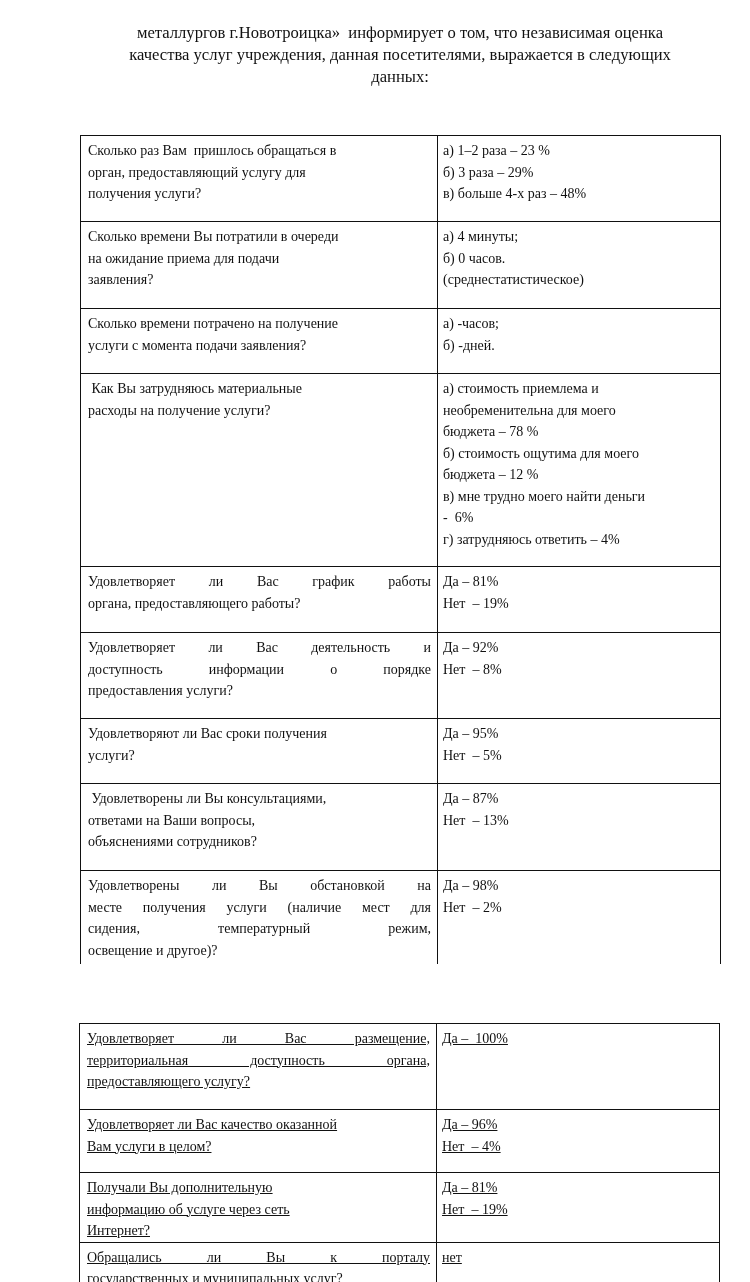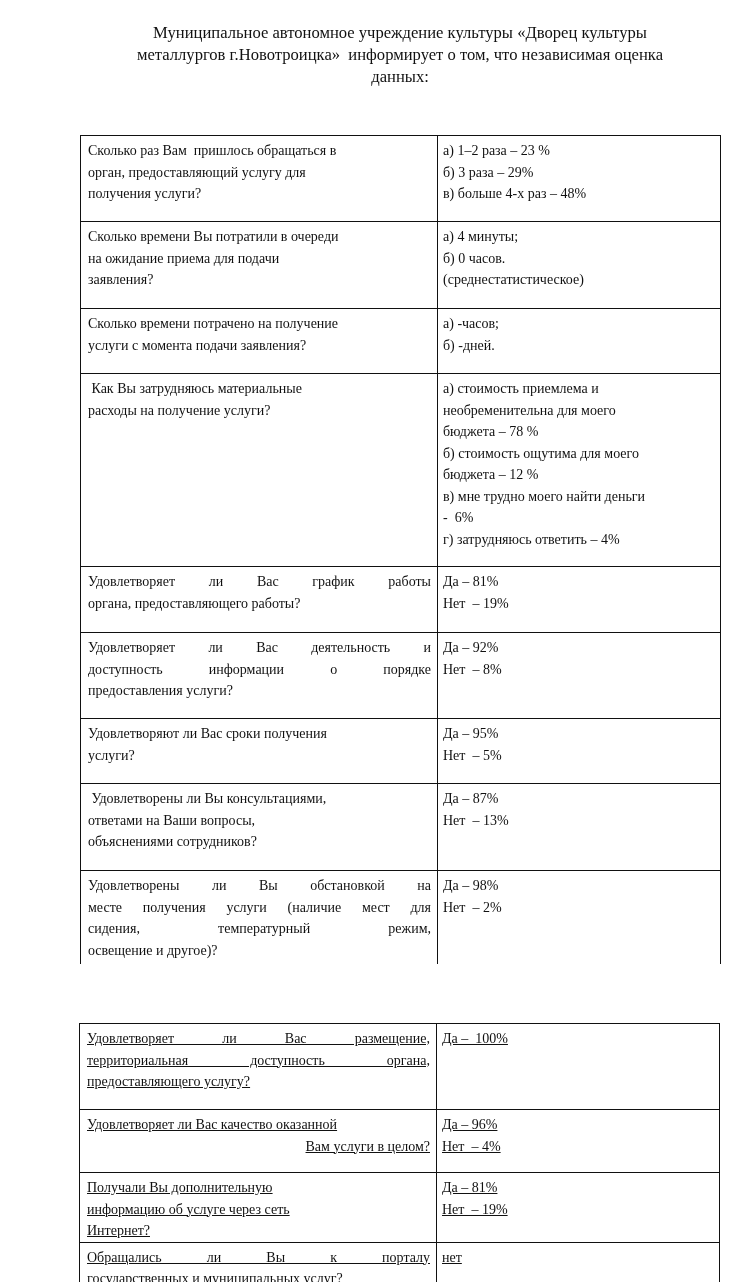--- a/index.html
+++ b/index.html
@@ -17,32 +17,32 @@
     font-size: 14px; line-height: 21.5px;
   }
   table.survey td {
     border: 1.5px solid #111; vertical-align: top;
     padding: 4px 6px 0 7px; box-sizing: border-box; overflow: hidden;
   }
   table.survey td.q { width: 357px; }
   table.survey td.a { width: 283px; padding-left: 5px; }
   .justify { text-align: justify; text-align-last: justify; }
   .justify .last { text-align-last: left; display: block; }
-  .center { text-align: right; }
+  .center { text-align: left; }
   .line { display: block; white-space: pre; }
   #t1 { left: 80px; top: 135px; width: 640px; }
   #t1 tr:last-child td { border-bottom: none; }
   #t2 { left: 79px; top: 1023px; width: 641px; text-decoration: underline; }
 </style>
 </head>
 <body>
 
 <div class="intro">
-  <span class="line">Муниципальное автономное учреждение культуры «Дворец культуры</span>
   <span class="line">металлургов г.Новотроицка»  информирует о том, что независимая оценка</span>
+  <span class="line">качества услуг учреждения, данная посетителями, выражается в следующих</span>
   <span class="line">данных:</span>
 </div>
 
 <table class="survey" id="t1">
   <tbody>
       <tr style="height:86px">
     <td class="q">
       <span class="line">Сколько раз Вам  пришлось обращаться в</span>
       <span class="line">орган, предоставляющий услугу для</span>
       <span class="line">получения услуги?</span>

